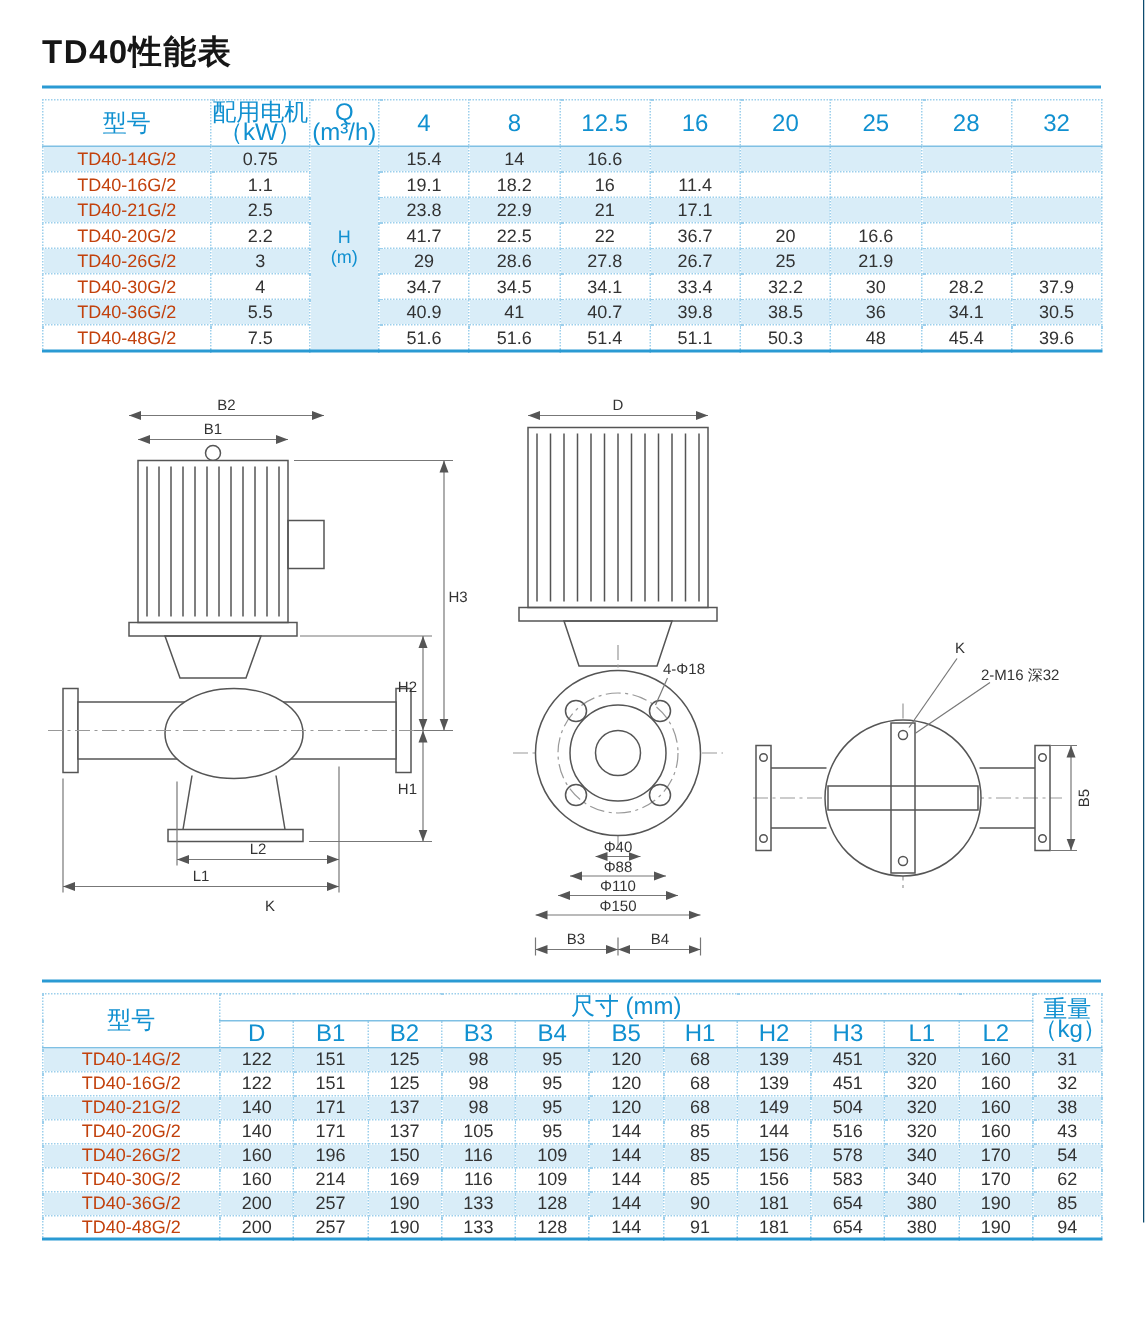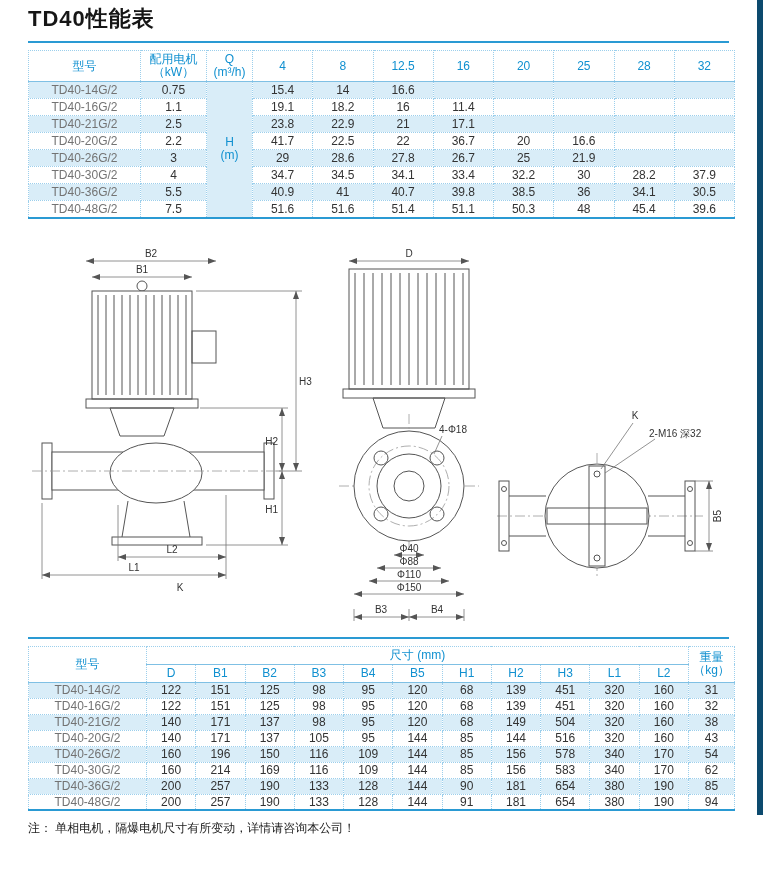--- a/index.html
+++ b/index.html
@@ -2,29 +2,29 @@
 <html><head>
 <meta charset="utf-8">
 <style>
   * { margin:0; padding:0; box-sizing:border-box; }
   html,body { background:#fff; }
   body {
     width:763px; height:890px;
     font-family:"Liberation Sans","DejaVu Sans",sans-serif;
     position:relative; overflow:hidden;
   }
-  .page { width:763px; height:815px; border-right:6px solid #0c4a6e; padding-top:4px; }
+  .page { width:763px; height:815px; border-right:1px solid #0c4a6e; padding-top:20px; }
   .section-title { font-size:22px; font-weight:bold; color:#161616; margin:0 28px 7px; letter-spacing:1px; }
   .title-rule { height:2px; background:#2a9ad3; margin:0 28px; }
 
   table { border-collapse:collapse; table-layout:fixed; width:707px; margin:7px 28px 0; border-bottom:2px solid #2a9ad3; }
   th,td { border:1px dotted #9ccfec; text-align:center; overflow:hidden; white-space:nowrap; }
-  thead th { color:#1090d0; font-weight:normal; font-size:12px; line-height:13px; padding:2px 0; border-bottom:1px solid #7fc0e4;margin-top:28px; }
+  thead th { color:#1090d0; font-weight:normal; font-size:16px; line-height:13px; padding:2px 0; border-bottom:1px solid #7fc0e4;margin-top:28px; }
   tbody td { font-size:12px; color:#333; height:17px; padding:0; }
-  td.model { color:#737373; }
+  td.model { color:#c2410c; }
   tbody tr:nth-child(odd) { background:#d9edf8; }
   .h-merge { color:#1090d0; font-size:12px; line-height:13px; background:transparent; }
   .dims tbody td { height:16px; font-size:12px; }
   .footnote { margin:9px 28px 0; font-size:12px; color:#222; }
 
   .diagrams { display:flex; justify-content:space-between; align-items:flex-start; margin:30px 30px 8px; height:380px; }
   .dwg { overflow:visible; }
   .dwg rect,.dwg circle,.dwg ellipse,.dwg polygon,.dwg path { fill:none; stroke:#555; stroke-width:1; }
   .dwg line { stroke:#555; stroke-width:1; }
   .dwg .fw { fill:#fff; }
@@ -471,15 +471,14 @@
       <td>91</td>
       <td>181</td>
       <td>654</td>
       <td>380</td>
       <td>190</td>
       <td>94</td>
     </tr>
   </tbody>
   </table>
 
-  <div class="footnote">注： 单相电机，隔爆电机尺寸有所变动，详情请咨询本公司！</div>
 
 </div>
 
 </body></html>

